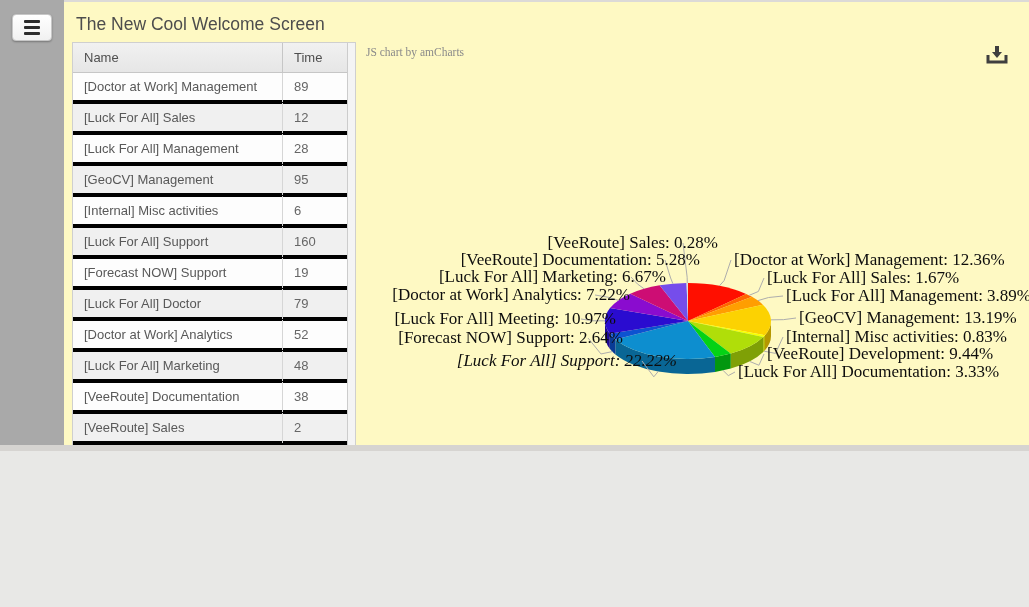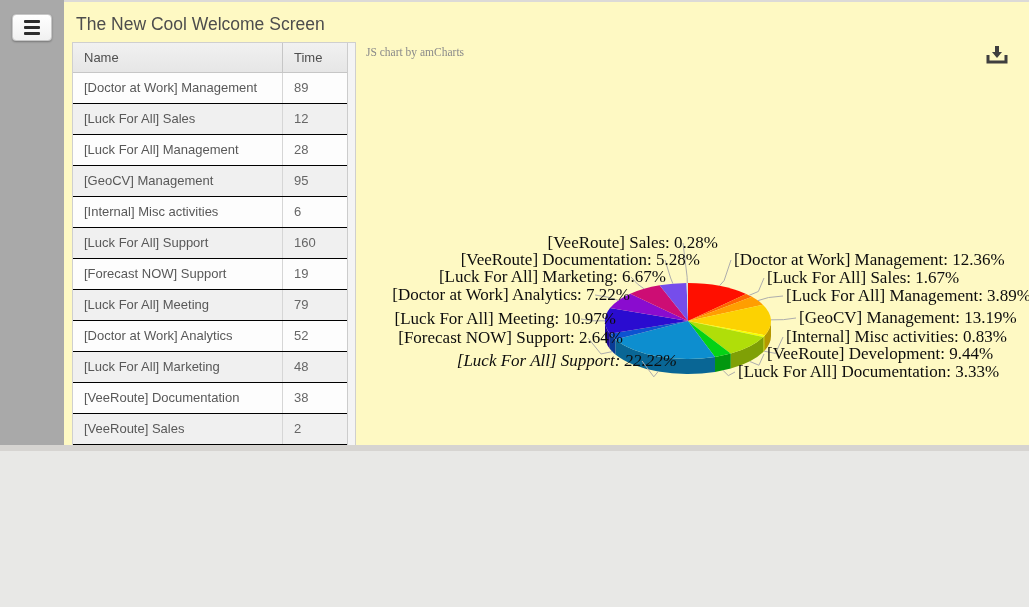--- a/index.html
+++ b/index.html
@@ -22,21 +22,21 @@
   
   .table-panel{position:absolute;left:72px;top:42px;width:284px;height:550px;
                background:#fcfcfc;border:1px solid #cfcfcf;box-sizing:border-box;}
   .tbl-header{position:absolute;left:0;right:7px;top:0;height:30px;
               background:linear-gradient(#f1f1f1,#e6e6e6);border-bottom:1px solid #c6c6c6;
               display:flex;box-sizing:border-box;}
   .th{font-size:13px;color:#4f4f4f;line-height:29px;padding-left:11px;box-sizing:border-box;cursor:pointer;}
   .th-name{width:210px;border-right:1px solid #c6c6c6;}
   .th-time{flex:1;}
   .tbl-body{position:absolute;left:0;right:7px;top:30px;bottom:14px;overflow:hidden;}
-  .row{display:flex;height:31px;border-bottom:1px solid #000000;box-sizing:border-box;cursor:pointer;}
+  .row{display:flex;height:31px;border-bottom:4px solid #000000;box-sizing:border-box;cursor:pointer;align-items:center;}
   .row.odd{background:#fdfdfd;}
   .row.even{background:#f0f0f0;}
   .cell{font-size:13px;color:#585858;line-height:30px;padding-left:11px;box-sizing:border-box;
         white-space:nowrap;overflow:hidden;}
   .cell-name{width:210px;border-right:1px solid #d6d6d6;}
   .cell-time{flex:1;color:#666;}
   .v-scroll{position:absolute;right:0;top:0;bottom:14px;width:7px;background:#f4f4f4;border-left:1px solid #cccccc;}
   .h-scroll{position:absolute;left:0;right:0;bottom:0;height:14px;background:#f2f2f2;border-top:1px solid #cccccc;}
   .h-arrow{position:absolute;top:0;height:13px;width:12px;font-size:9px;line-height:13px;text-align:center;cursor:pointer;}
   .h-arrow.left{left:1px;color:#8a8a8a;}
@@ -107,21 +107,21 @@
         </div>
         <div class="row even">
           <div class="cell cell-name">[Luck For All] Support</div>
           <div class="cell cell-time">160</div>
         </div>
         <div class="row odd">
           <div class="cell cell-name">[Forecast NOW] Support</div>
           <div class="cell cell-time">19</div>
         </div>
         <div class="row even">
-          <div class="cell cell-name">[Luck For All] Meeting</div>
+          <div class="cell cell-name">[Luck For All] Doctor</div>
           <div class="cell cell-time">79</div>
         </div>
         <div class="row odd">
           <div class="cell cell-name">[Doctor at Work] Analytics</div>
           <div class="cell cell-time">52</div>
         </div>
         <div class="row even">
           <div class="cell cell-name">[Luck For All] Marketing</div>
           <div class="cell cell-time">48</div>
         </div>

